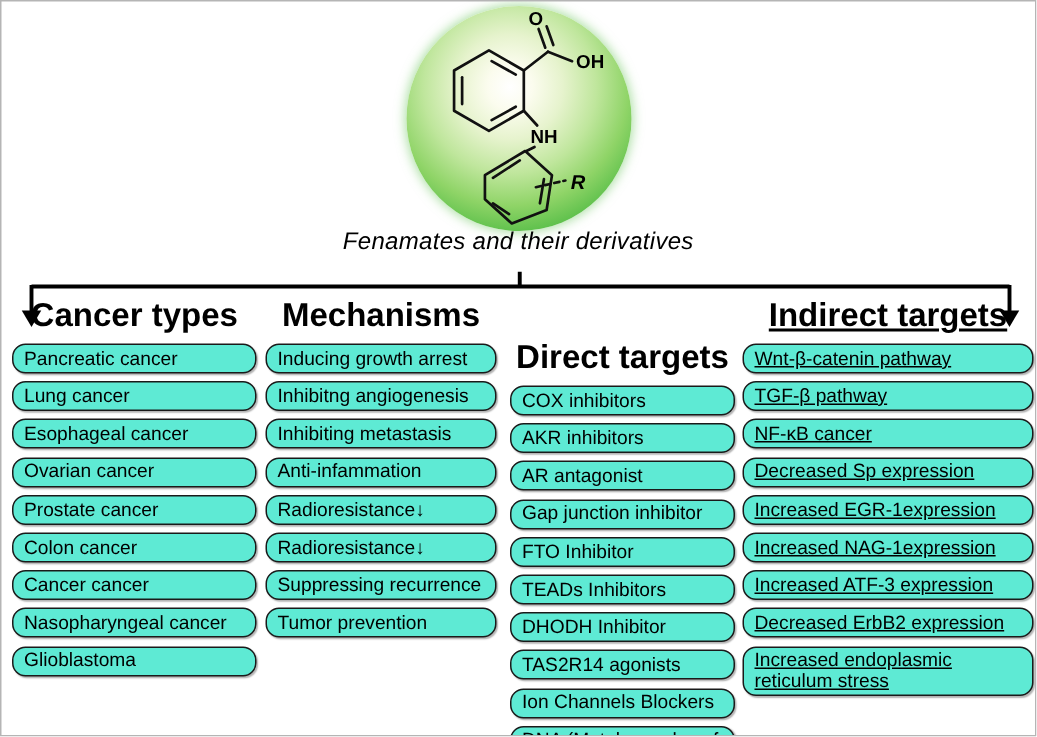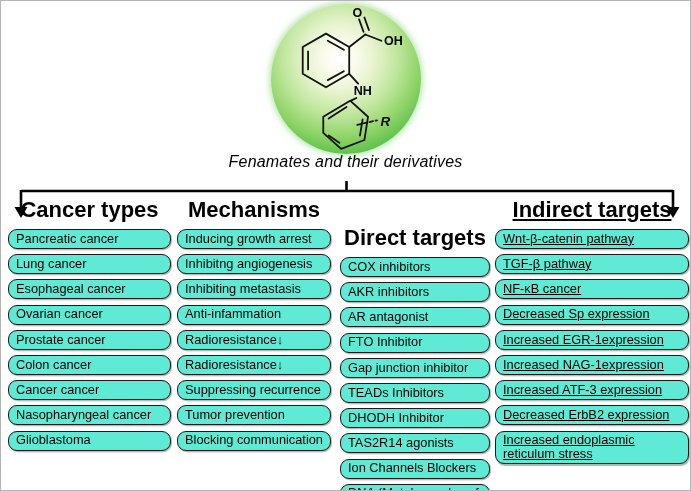--- a/index.html
+++ b/index.html
@@ -101,31 +101,30 @@
         <div class="col-header">Mechanisms</div>
         <div class="col-items">
           <div class="item-box">Inducing growth arrest</div>
           <div class="item-box">Inhibitng angiogenesis</div>
           <div class="item-box">Inhibiting metastasis</div>
           <div class="item-box">Anti-infammation</div>
           <div class="item-box">Radioresistance↓</div>
           <div class="item-box">Radioresistance↓</div>
           <div class="item-box">Suppressing recurrence</div>
           <div class="item-box">Tumor prevention</div>
-          <div class="item-box">Blocking communication</div>
         </div>
       </div>
       <div class="column" style="left: 339px; width: 150px; margin-top: 28px;">
         <div class="col-header">Direct targets</div>
         <div class="col-items">
           <div class="item-box">COX inhibitors</div>
           <div class="item-box">AKR inhibitors</div>
           <div class="item-box">AR antagonist</div>
+          <div class="item-box">Gap junction inhibitor</div>
           <div class="item-box">FTO Inhibitor</div>
-          <div class="item-box">Gap junction inhibitor</div>
           <div class="item-box">TEADs Inhibitors</div>
           <div class="item-box">DHODH Inhibitor</div>
           <div class="item-box">TAS2R14 agonists</div>
           <div class="item-box">Ion Channels Blockers</div>
           <div class="item-box">DNA (Metal complex of fenamates)</div>
         </div>
       </div>
       <div class="column" style="left: 494px; width: 194px; text-decoration: underline;">
         <div class="col-header">Indirect targets</div>
         <div class="col-items">

